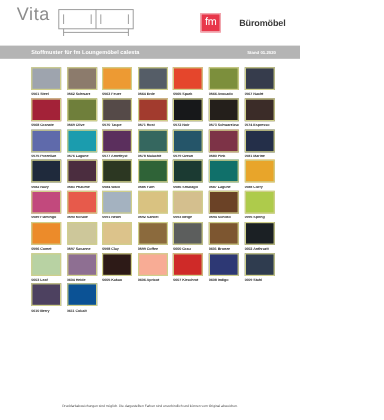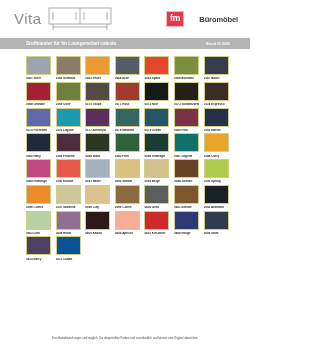--- a/index.html
+++ b/index.html
@@ -20,21 +20,21 @@
     height: 38px;
     display: flex;
     align-items: center;
     justify-content: space-between;
     padding: 0 6px 0 14px;
     box-sizing: border-box;
     background: #ffffff;
   }
   .brand-left {
     display: flex;
-    align-items: center;
+    align-items: flex-start;
     gap: 5px;
   }
   .vita-word {
     font-size: 15px;
     color: #8d8d8d;
     letter-spacing: 0.5px;
     line-height: 1;
     font-weight: 400;
     padding-bottom: 2px;
   }
@@ -44,21 +44,21 @@
   .brand-right {
     display: flex;
     align-items: center;
     gap: 3px;
     padding-right: 6px;
   }
   .fm-box {
     background: #e8364a;
     color: #ffffff;
     font-size: 9px;
-    font-weight: 700;
+    font-weight: 400;
     line-height: 1;
     padding: 2px 3px 3px 3px;
     border: 1.5px solid #f2b9bf;
     letter-spacing: -0.3px;
   }
   .fm-word {
     font-size: 7.5px;
     font-weight: 700;
     color: #3a3a3a;
     letter-spacing: -0.1px;

